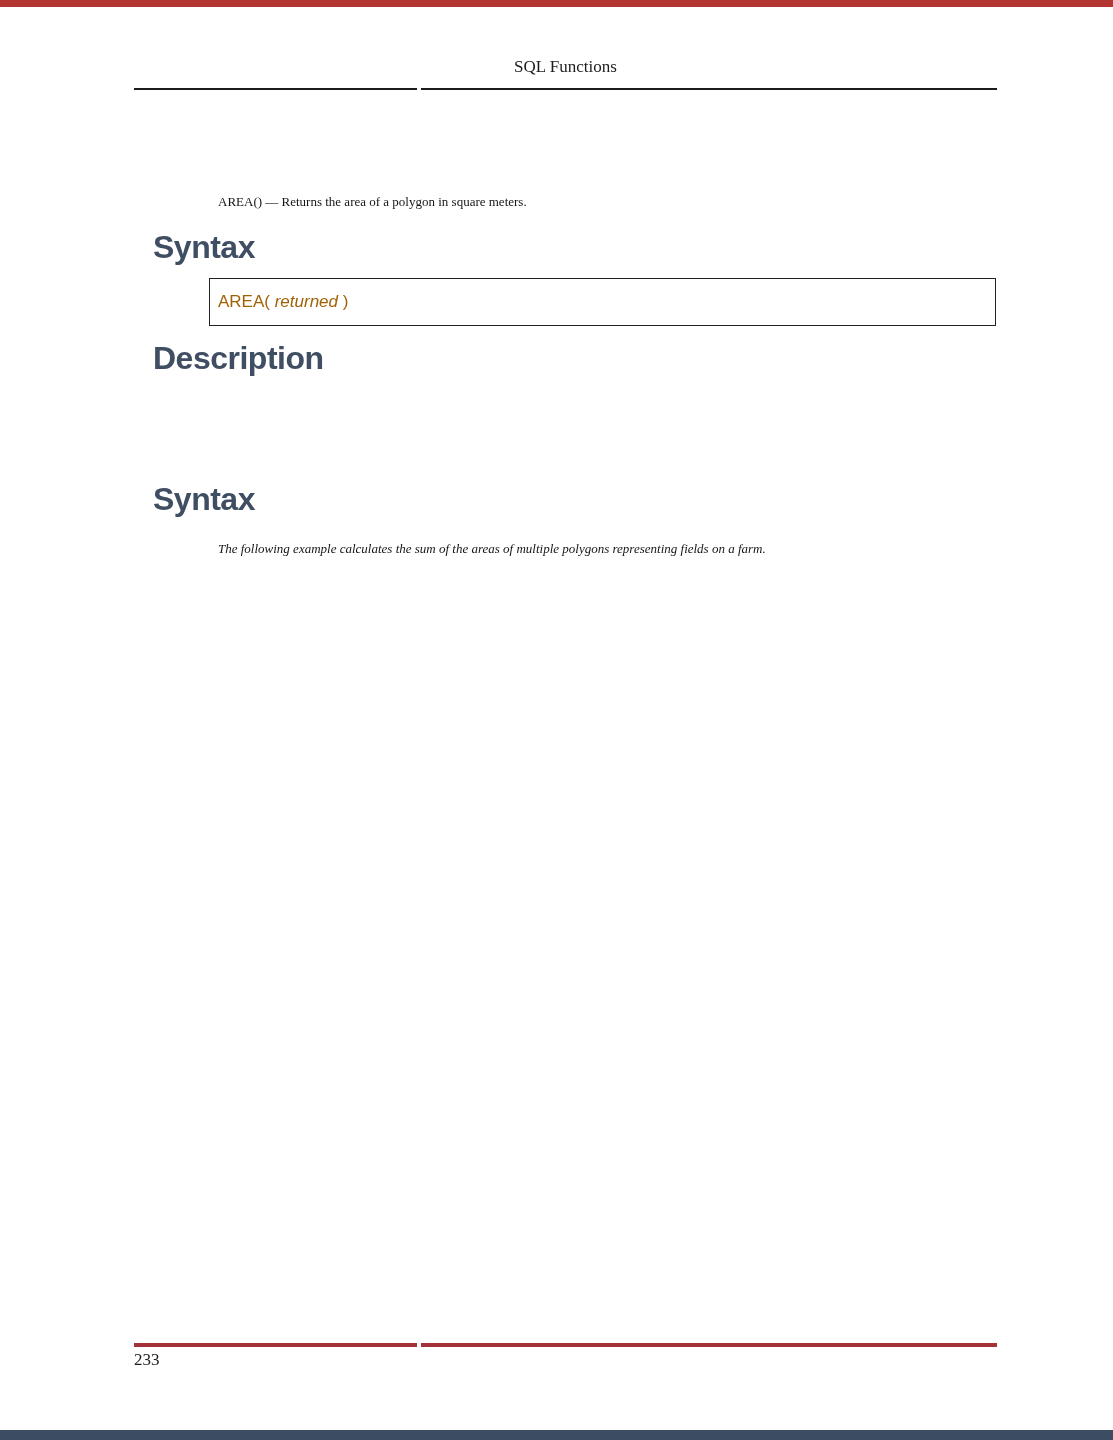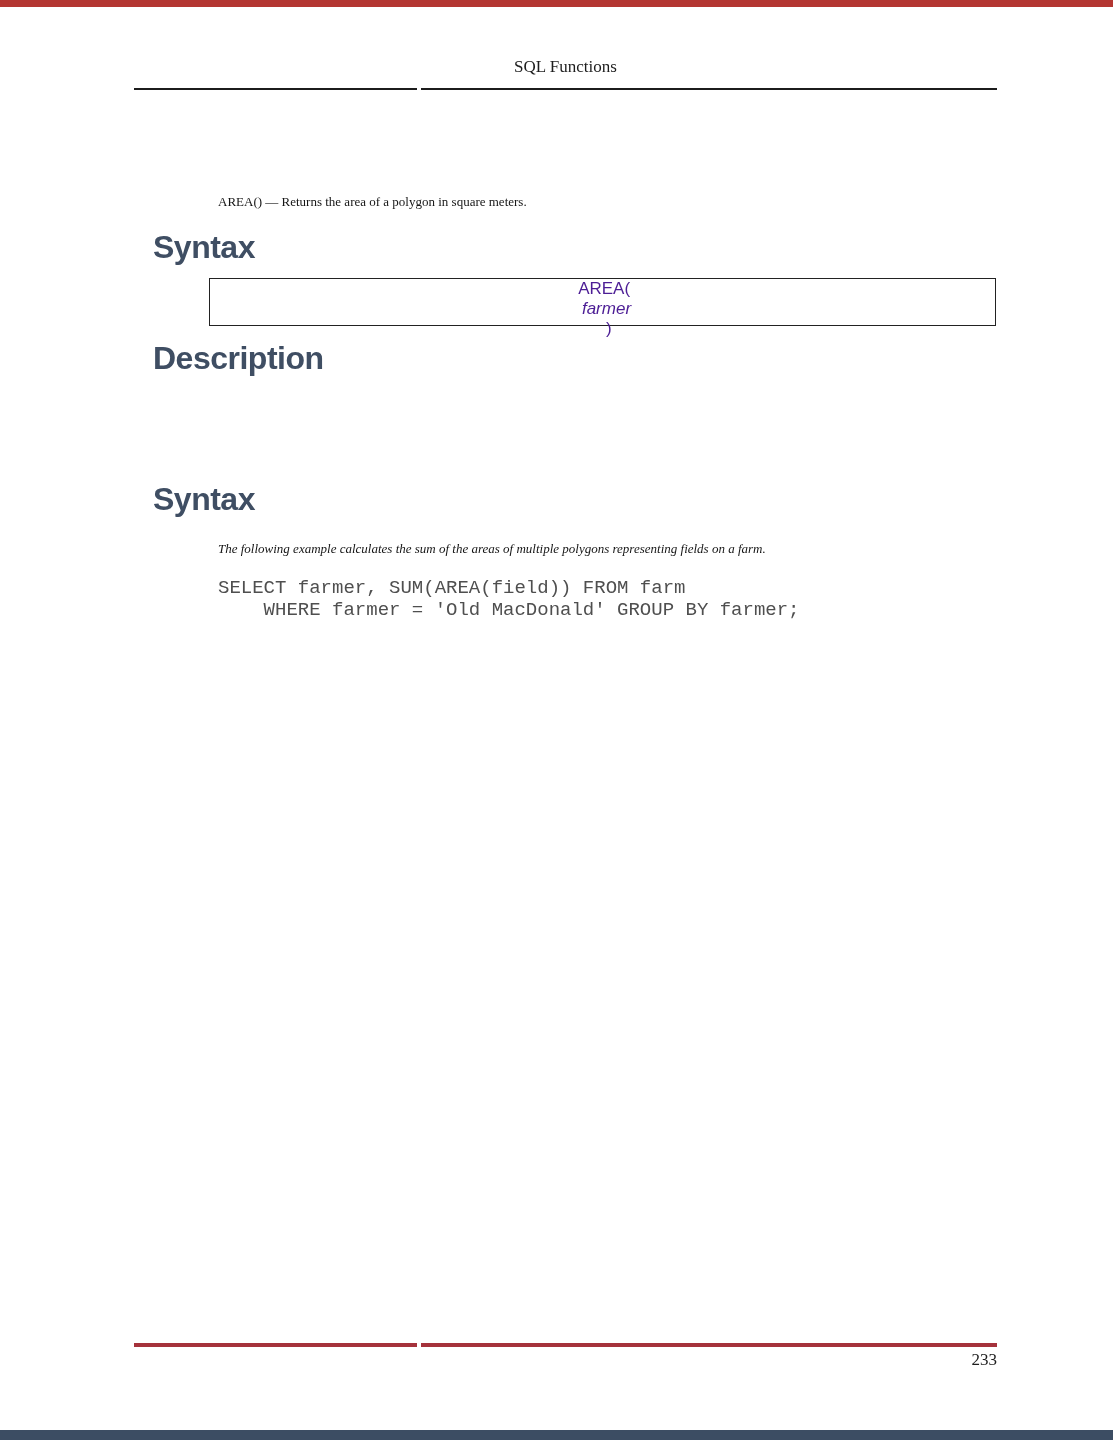--- a/index.html
+++ b/index.html
@@ -49,71 +49,69 @@
   .h-syntax { top: 229px; }
   .h-description { top: 340px; }
   .h-example { top: 481px; }
 
   .syntax-box {
     position: absolute; top: 278px; left: 209px;
     width: 787px; height: 48px;
     border: 1.5px solid #222222; background: #ffffff;
     box-sizing: border-box;
     font-family: "Liberation Sans", sans-serif;
-    font-size: 17px; color: #4c1d95;
+    font-size: 17px; color: #a16207;
     display: flex; align-items: center;
-    padding-left: 8px; white-space: pre; flex-direction: column;
+    padding-left: 8px; white-space: pre;
   }
   .syntax-box .param { font-style: italic; }
 
   .desc-para { top: 397px; }
   .example-intro { top: 538px; font-style: italic; }
 
   .code-block {
     position: absolute; top: 577px; left: 218px;
     font-family: "Liberation Mono", monospace;
     font-size: 19px; line-height: 22px; color: #4f4f4f;
     white-space: pre;
   }
 
   .foot-rule { top: 1343px; height: 4px; background: var(--rule-red, #a5323b); }
   .foot-rule.left  { left: 134px; width: 283px; }
   .foot-rule.right { left: 421px; width: 576px; }
   .page-number {
     position: absolute; top: 1350px; left: 134px; width: 863px;
-    text-align: right; font-size: 17px; color: #1d1d1d;
+    text-align: left; font-size: 17px; color: #1d1d1d;
   }
 </style>
 </head>
 <body>
 
 <div class="page">
 
   <div class="edge-bar top"></div>
 
   <div class="running-head">SQL Functions</div>
   <div class="rule-seg head-rule left"></div>
   <div class="rule-seg head-rule right"></div>
 
 
   <div class="body-text summary">AREA() — Returns the area of a polygon in square meters.</div>
 
   <div class="section-heading h-syntax">Syntax</div>
 
-  <div class="syntax-box"><span>AREA( </span><span class="param">farmer</span><span> )</span></div>
+  <div class="syntax-box"><span>AREA( </span><span class="param">returned</span><span> )</span></div>
 
   <div class="section-heading h-description">Description</div>
 
 
   <div class="section-heading h-example">Syntax</div>
 
   <div class="body-text example-intro">The following example calculates the sum of the areas of multiple polygons representing fields on a farm.</div>
 
-  <div class="code-block">SELECT farmer, SUM(AREA(field)) FROM farm
-    WHERE farmer = 'Old MacDonald' GROUP BY farmer;</div>
 
   <div class="rule-seg foot-rule left"></div>
   <div class="rule-seg foot-rule right"></div>
   <div class="page-number">233</div>
 
   <div class="edge-bar bottom"></div>
 
 </div>
 
 </body></html>

